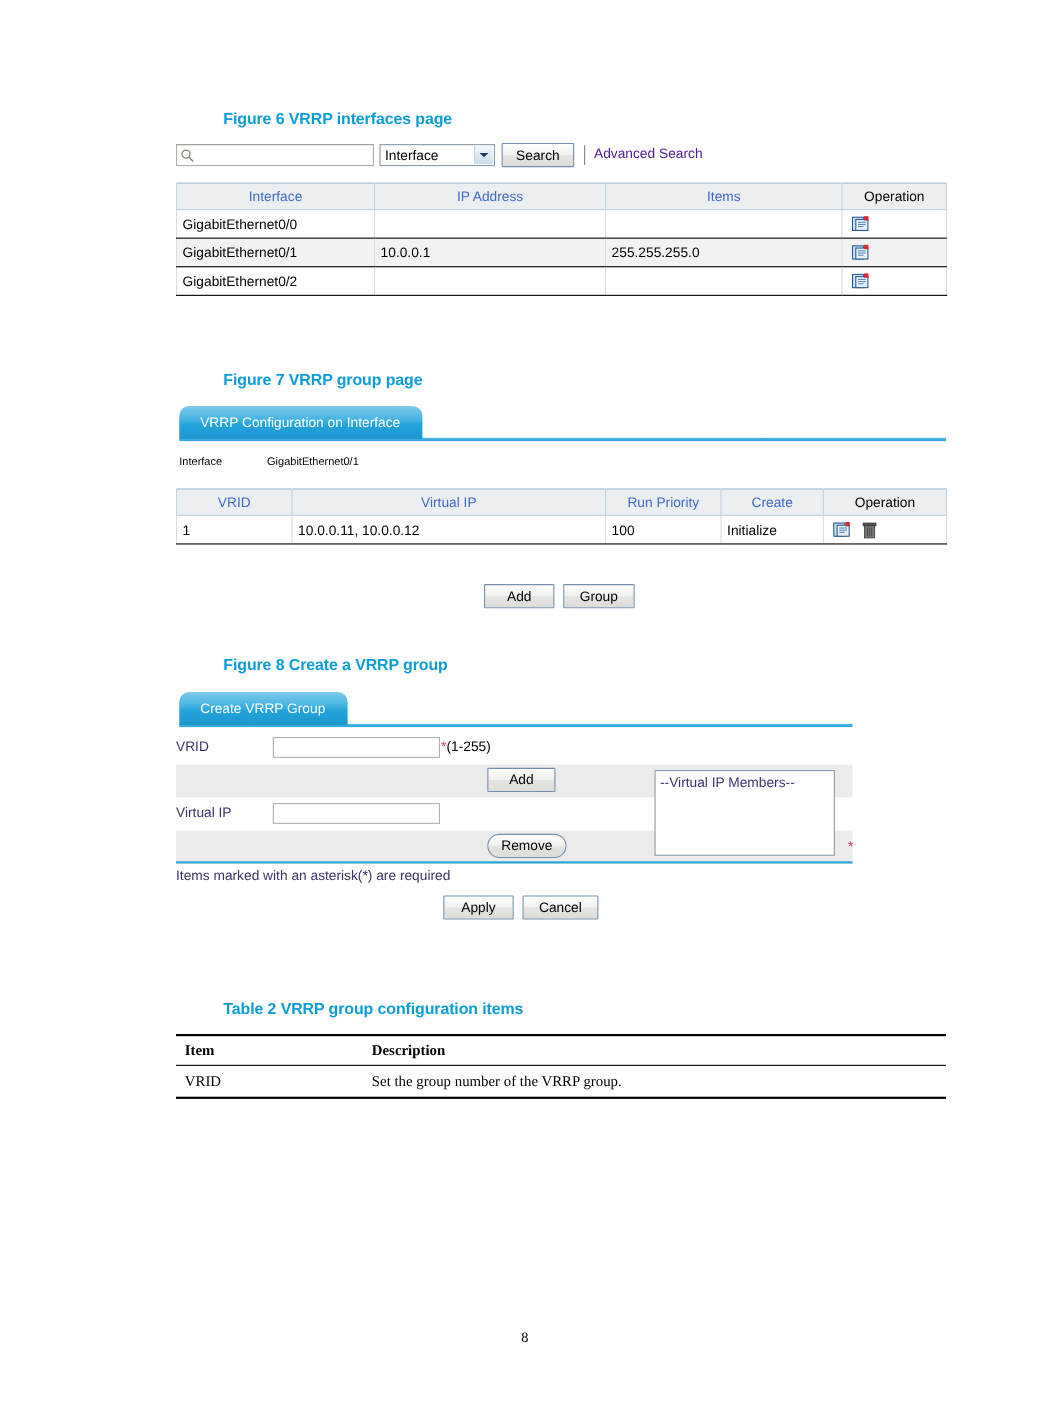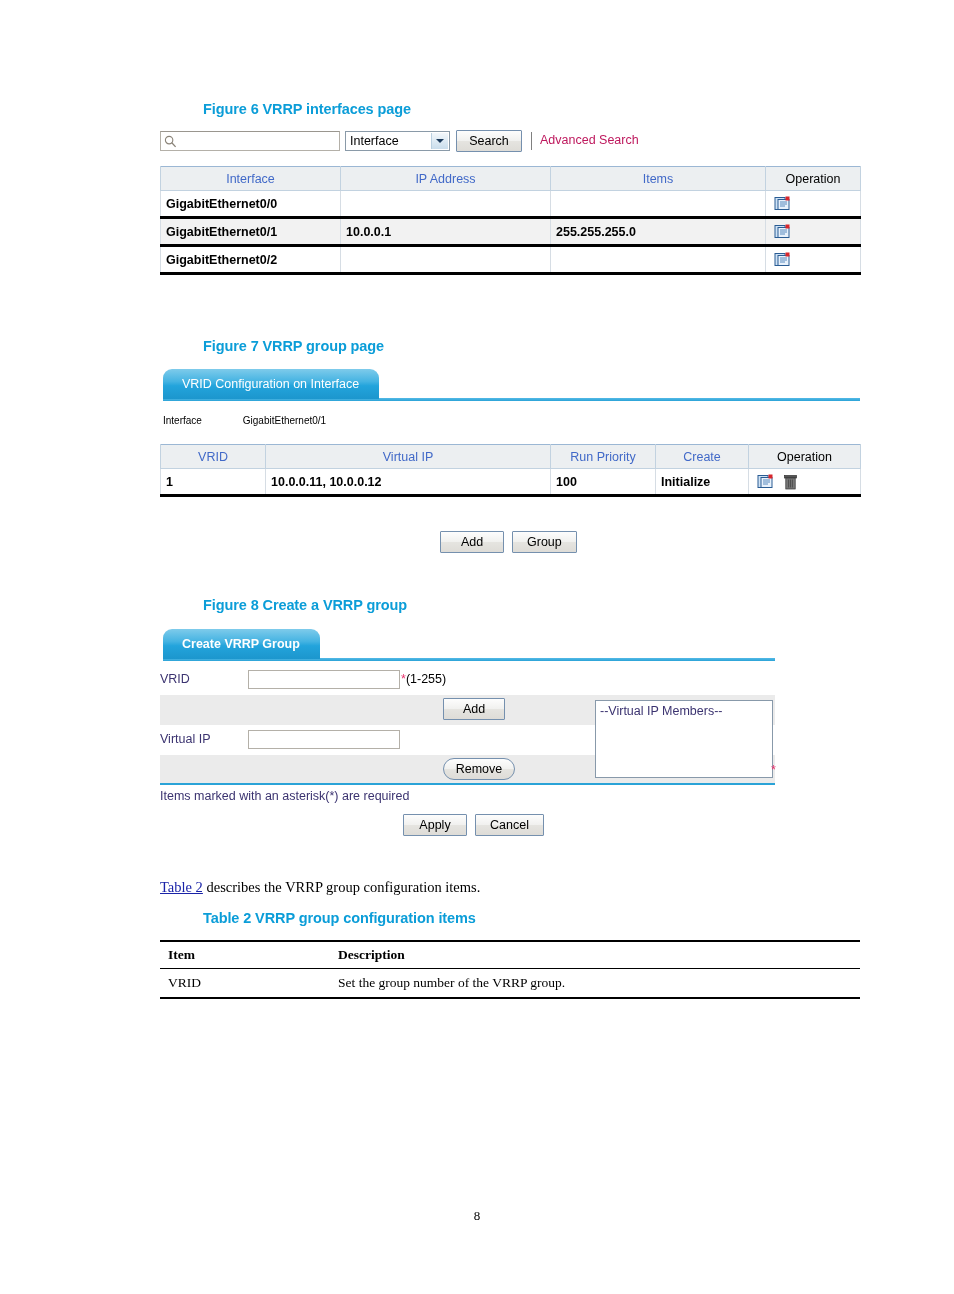--- a/index.html
+++ b/index.html
@@ -118,21 +118,21 @@
     top: 1px;
     width: 1px;
     height: 18px;
     background: #808080;
   }
   .adv-search {
     position: absolute;
     left: 380px;
     top: 2px;
     font-size: 12.5px;
-    color: #be185d;
+    color: #4c1d95;
     white-space: nowrap;
   }
 
   
   .ndtable {
     position: absolute;
     border-collapse: collapse;
     border: 1px solid #9bb7d4;
     background: #ffffff;
     font-size: 12.5px;
@@ -147,27 +147,26 @@
     height: 23px;
     text-align: center;
     padding: 0;
   }
   .ndtable th.black {
     color: #000000;
   }
   .ndtable td {
     border-left: 1px solid #d6dde4;
     border-right: 1px solid #d6dde4;
-    border-bottom: 3px solid #000000;
+    border-bottom: 1px solid #000000;
     height: 25px;
     padding: 0 0 0 5px;
     color: #000;
     text-align: left;
     vertical-align: middle;
-    font-weight: bold;
   }
   .ndtable tr.alt td { background: #f2f2f2; }
   .ndtable td.op { text-align: left; padding-left: 8px; }
 
   #fig6-table { left: 160px; top: 166px; width: 700px; }
   #fig7-table { left: 160px; top: 444px; width: 700px; }
 
   
   .icon-edit {
     display: inline-block;
@@ -278,21 +277,21 @@
     position: absolute;
     top: 3px;
     height: 22px;
     line-height: 20px;
     width: 62px;
   }
   .members-box {
     position: absolute;
     left: 595px;
     top: 700px;
-    width: 178px;
+    width: 164px;
     height: 78px;
     border: 1px solid #8899aa;
     background: #ffffff;
     box-sizing: border-box;
     padding: 3px 4px 0 4px;
   }
   .members-box .opt {
     font-size: 12.5px;
     color: #3b3370;
     white-space: nowrap;
@@ -464,21 +463,21 @@
           </span>
         </td>
       </tr>
     </tbody>
   </table>
 
   <div class="fig-caption" style="top:338px;">Figure 7 VRRP group page</div>
 
   <div class="tabstrip" style="left:163px; top:369px; width:697px;">
     <div class="tab-underline" style="left:0; width:697px;"></div>
-    <div class="tab">VRID Configuration on Interface</div>
+    <div class="tab">VRRP Configuration on Interface</div>
   </div>
 
   <div class="iface-row" style="left:163px; top:415px;">
     <span style="display:inline-block;width:77px;">Interface</span>
     <span>GigabitEthernet0/1</span>
   </div>
 
   <table class="ndtable" id="fig7-table">
     <colgroup>
       <col style="width:105px">
@@ -527,21 +526,21 @@
     </tbody>
   </table>
 
   <div class="btnrow" style="left:440px; top:531px;">
     <div class="btn">Add</div>
     <div class="btn">Group</div>
   </div>
 
   <div class="fig-caption" style="top:597px;">Figure 8 Create a VRRP group</div>
 
-  <div class="tabstrip" style="left:163px; top:629px; width:612px;font-weight:bold;">
+  <div class="tabstrip" style="left:163px; top:629px; width:612px;">
     <div class="tab-underline" style="left:0; width:612px;"></div>
     <div class="tab">Create VRRP Group</div>
   </div>
 
   <div class="form8">
 
     <div class="form-row">
       <span class="form-label">VRID</span>
       <div class="form-input" style="left:88px; width:152px;"></div>
       <span class="range-hint" style="left:241px;"><span class="req-star">*</span><span>(1-255)</span></span>
@@ -568,23 +567,20 @@
 
   <div class="form-bottom-rule"></div>
 
   <div class="asterisk-note">Items marked with an asterisk(*) are required</div>
 
   <div class="btnrow" style="left:403px; top:814px;">
     <div class="btn">Apply</div>
     <div class="btn">Cancel</div>
   </div>
 
-  <div class="body-text" style="left:160px; top:879px;">
-    <span class="doclink">Table 2</span><span> describes the VRRP group configuration items.</span>
-  </div>
 
   <div class="fig-caption" style="top:910px;">Table 2 VRRP group configuration items</div>
 
   <table class="doctable">
     <colgroup>
         <col style="width:170px">
         <col style="width:530px">
       </colgroup>
     <thead>
       <tr>

